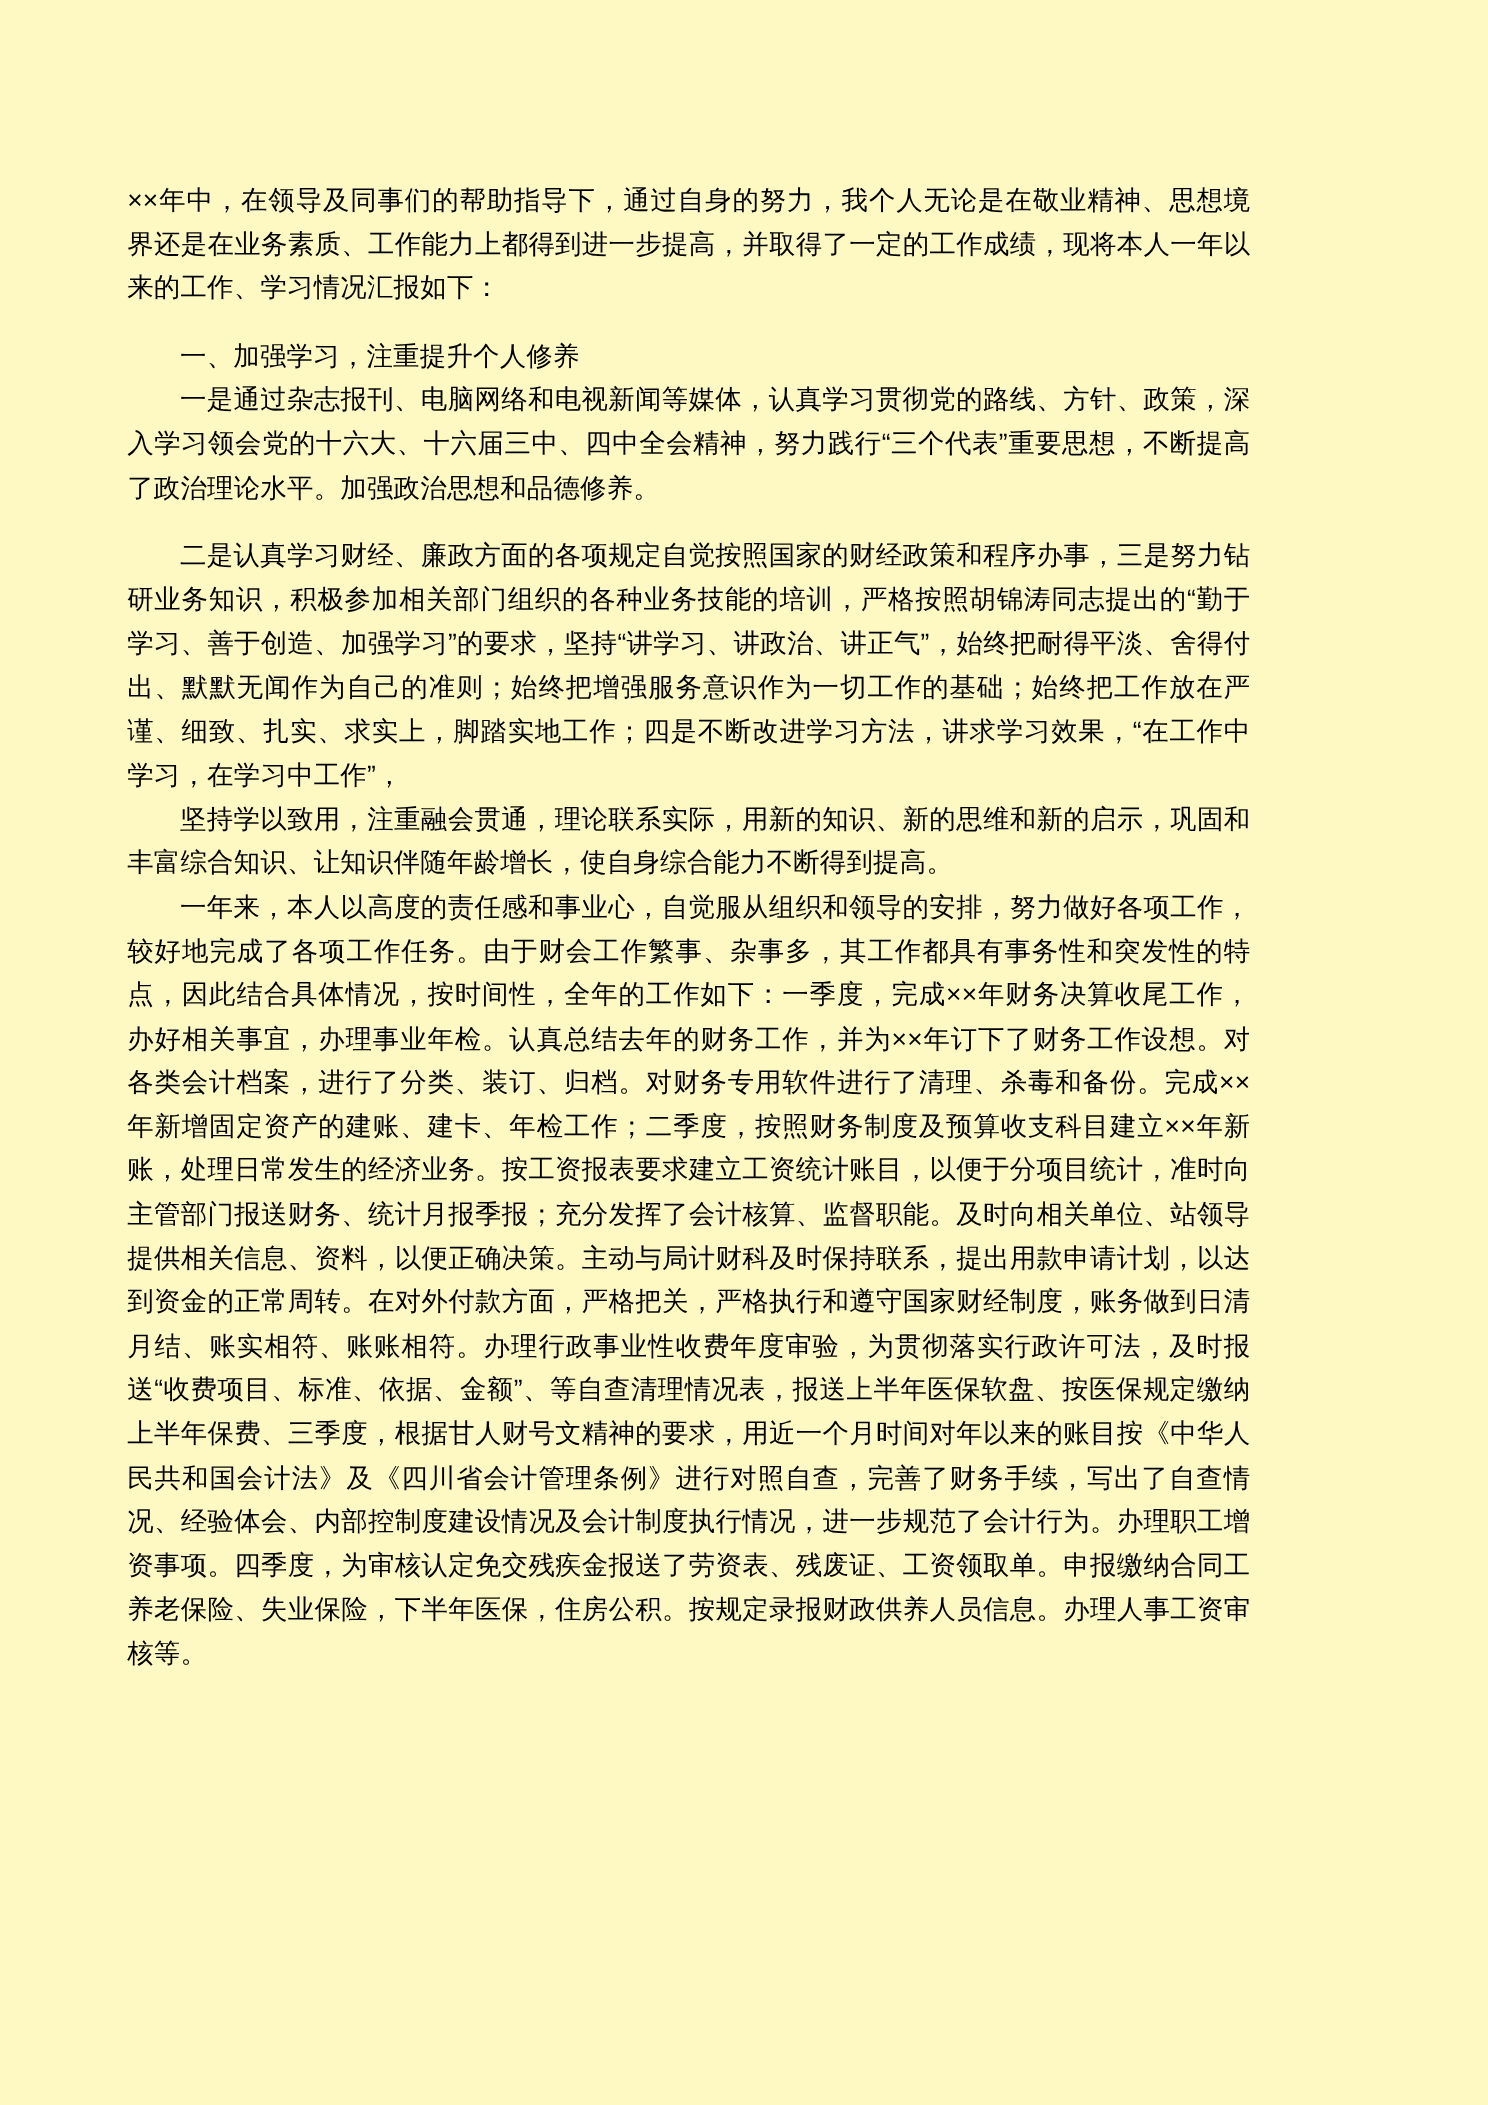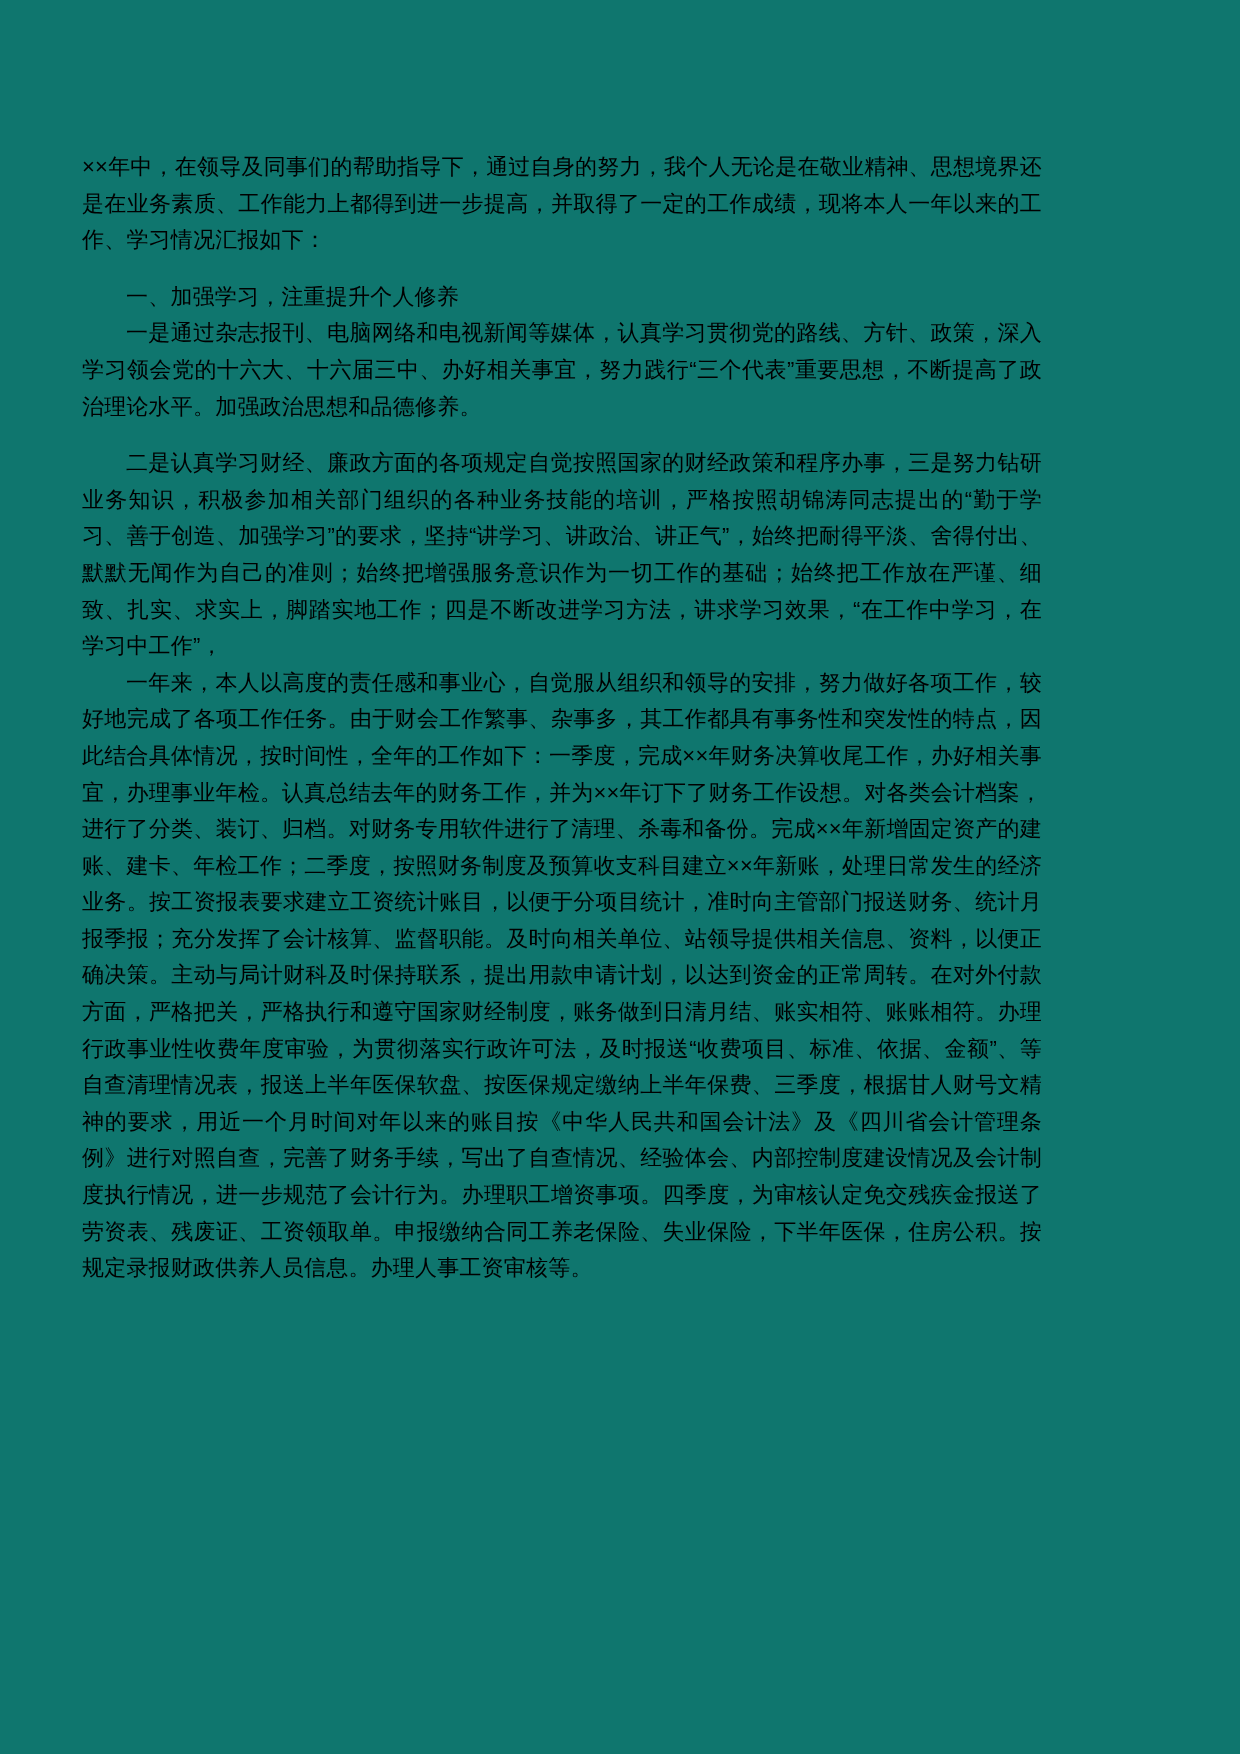--- a/index.html
+++ b/index.html
@@ -14,22 +14,22 @@
     overflow: hidden;
     font-family: "Liberation Sans", "DejaVu Sans", sans-serif;
   }
   .page {
     position: absolute;
     top: 0;
     left: 0;
     width: 1240px;
     height: 1754px;
     box-sizing: border-box;
-    padding: 149px 198px 60px 82px;
-    background: #0f766e;
+    padding: 149px 198px 60px 106px;
+    background: #fef9c3;
   }
   .doc-block {
     font-size: 22px;
     line-height: 36.6px;
     color: #000000;
     text-align: justify;
     letter-spacing: 0.2px;
     word-break: break-all;
     margin: 0;
   }
@@ -42,21 +42,22 @@
 </style>
 </head>
 <body>
 
 <div class="page">
 
   <p class="doc-block">××年中，在领导及同事们的帮助指导下，通过自身的努力，我个人无论是在敬业精神、思想境界还是在业务素质、工作能力上都得到进一步提高，并取得了一定的工作成绩，现将本人一年以来的工作、学习情况汇报如下：</p>
 
   <p class="doc-block indent gap-top">一、加强学习，注重提升个人修养</p>
 
-  <p class="doc-block indent">一是通过杂志报刊、电脑网络和电视新闻等媒体，认真学习贯彻党的路线、方针、政策，深入学习领会党的十六大、十六届三中、办好相关事宜，努力践行“三个代表”重要思想，不断提高了政治理论水平。加强政治思想和品德修养。</p>
+  <p class="doc-block indent">一是通过杂志报刊、电脑网络和电视新闻等媒体，认真学习贯彻党的路线、方针、政策，深入学习领会党的十六大、十六届三中、四中全会精神，努力践行“三个代表”重要思想，不断提高了政治理论水平。加强政治思想和品德修养。</p>
 
   <p class="doc-block indent gap-top">二是认真学习财经、廉政方面的各项规定自觉按照国家的财经政策和程序办事，三是努力钻研业务知识，积极参加相关部门组织的各种业务技能的培训，严格按照胡锦涛同志提出的“勤于学习、善于创造、加强学习”的要求，坚持“讲学习、讲政治、讲正气”，始终把耐得平淡、舍得付出、默默无闻作为自己的准则；始终把增强服务意识作为一切工作的基础；始终把工作放在严谨、细致、扎实、求实上，脚踏实地工作；四是不断改进学习方法，讲求学习效果，“在工作中学习，在学习中工作”，</p>
 
+  <p class="doc-block indent">坚持学以致用，注重融会贯通，理论联系实际，用新的知识、新的思维和新的启示，巩固和丰富综合知识、让知识伴随年龄增长，使自身综合能力不断得到提高。</p>
 
 
   <p class="doc-block indent">一年来，本人以高度的责任感和事业心，自觉服从组织和领导的安排，努力做好各项工作，较好地完成了各项工作任务。由于财会工作繁事、杂事多，其工作都具有事务性和突发性的特点，因此结合具体情况，按时间性，全年的工作如下：一季度，完成××年财务决算收尾工作，办好相关事宜，办理事业年检。认真总结去年的财务工作，并为××年订下了财务工作设想。对各类会计档案，进行了分类、装订、归档。对财务专用软件进行了清理、杀毒和备份。完成××年新增固定资产的建账、建卡、年检工作；二季度，按照财务制度及预算收支科目建立××年新账，处理日常发生的经济业务。按工资报表要求建立工资统计账目，以便于分项目统计，准时向主管部门报送财务、统计月报季报；充分发挥了会计核算、监督职能。及时向相关单位、站领导提供相关信息、资料，以便正确决策。主动与局计财科及时保持联系，提出用款申请计划，以达到资金的正常周转。在对外付款方面，严格把关，严格执行和遵守国家财经制度，账务做到日清月结、账实相符、账账相符。办理行政事业性收费年度审验，为贯彻落实行政许可法，及时报送“收费项目、标准、依据、金额”、等自查清理情况表，报送上半年医保软盘、按医保规定缴纳上半年保费、三季度，根据甘人财号文精神的要求，用近一个月时间对年以来的账目按《中华人民共和国会计法》及《四川省会计管理条例》进行对照自查，完善了财务手续，写出了自查情况、经验体会、内部控制度建设情况及会计制度执行情况，进一步规范了会计行为。办理职工增资事项。四季度，为审核认定免交残疾金报送了劳资表、残废证、工资领取单。申报缴纳合同工养老保险、失业保险，下半年医保，住房公积。按规定录报财政供养人员信息。办理人事工资审核等。</p>
 
 </div>
 
 </body></html>

